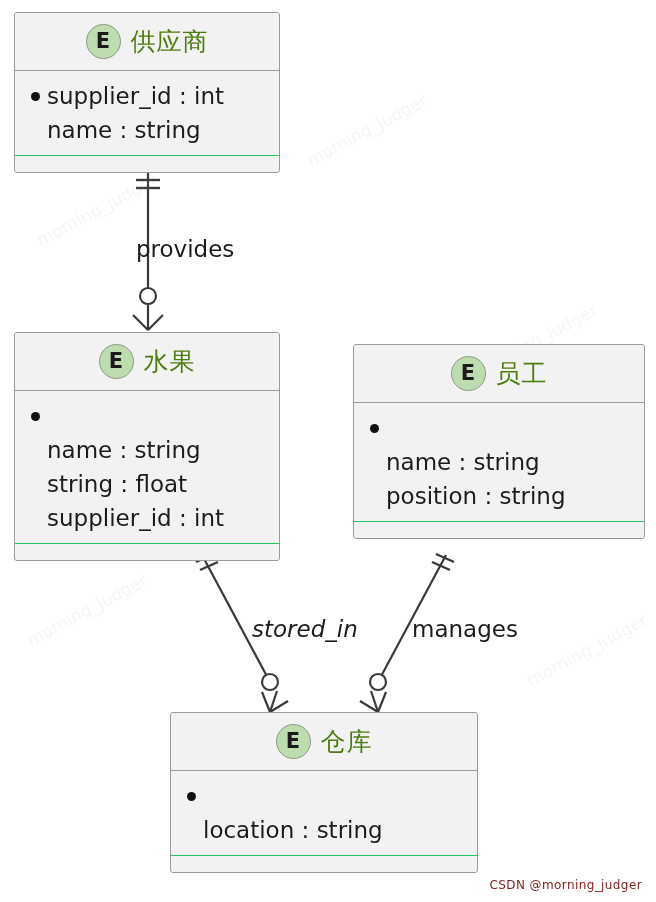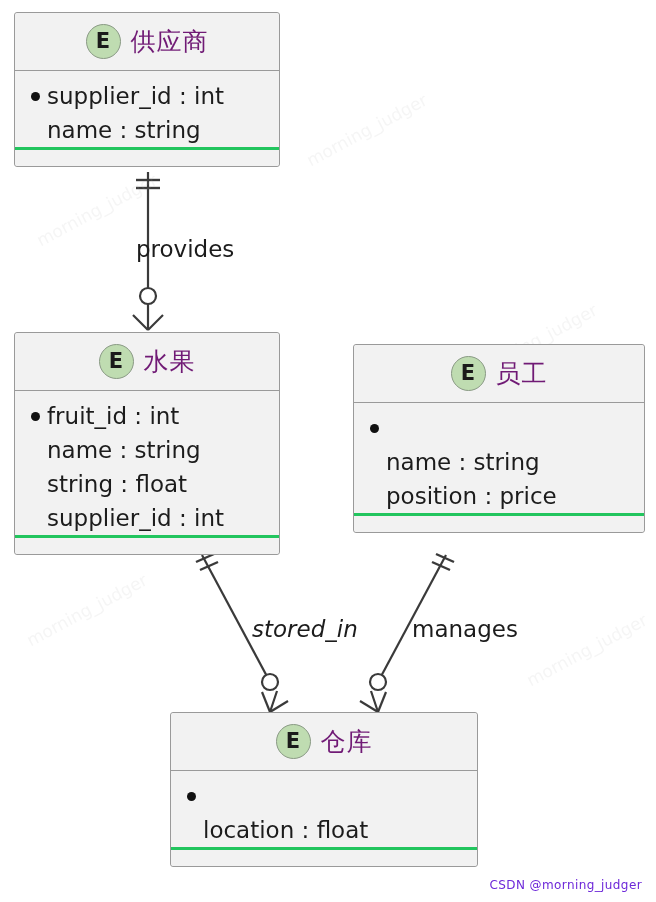--- a/index.html
+++ b/index.html
@@ -50,28 +50,28 @@
     align-items: center;
     justify-content: center;
     font-size: 21px;
     font-weight: bold;
     color: #1a1a1a;
     line-height: 1;
     flex: none;
   }
   .entity-title {
     font-size: 25px;
-    color: #701a75;
+    color: #4d7c0f;
     letter-spacing: 1px;
     white-space: nowrap;
   }
   .entity-body {
     box-sizing: border-box;
-    padding: 8px 12px 0 16px;
-    border-bottom: 3px solid #22c55e;
+    padding: 8px 12px 8px 16px;
+    border-bottom: 1px solid #22c55e;
   }
   .attr-row {
     display: flex;
     align-items: baseline;
     font-size: 23px;
     color: #1c1c1c;
     line-height: 34px;
     white-space: nowrap;
   }
   .attr-bullet {
@@ -100,21 +100,21 @@
     position: absolute;
     font-size: 23px;
     color: #1c1c1c;
     white-space: nowrap;
   }
   .watermark {
     position: absolute;
     right: 14px;
     bottom: 10px;
     font-size: 12px;
-    color: #6d28d9;
+    color: #7f1d1d;
     letter-spacing: 0.4px;
     white-space: nowrap;
   }
   .bg-wm {
     position: absolute;
     color: rgba(180,180,180,0.13);
     font-size: 17px;
     transform: rotate(-28deg);
     white-space: nowrap;
     pointer-events: none;
@@ -184,21 +184,20 @@
 </div>
 
 <div class="entity-box" id="box-fruit" style="left:14px; top:332px; width:266px;">
   <div class="entity-header">
     <div class="e-circle">E</div>
     <div class="entity-title">水果</div>
   </div>
   <div class="entity-body">
     <div class="attr-row">
       <span class="attr-bullet"><span class="dot"></span></span>
-      <span>fruit_id : int</span>
     </div>
     <div class="attr-row">
       <span class="attr-bullet"></span>
       <span>name : string</span>
     </div>
     <div class="attr-row">
       <span class="attr-bullet"></span>
       <span>string : float</span>
     </div>
     <div class="attr-row">
@@ -217,38 +216,38 @@
   <div class="entity-body">
     <div class="attr-row">
       <span class="attr-bullet"><span class="dot"></span></span>
     </div>
     <div class="attr-row">
       <span class="attr-bullet"></span>
       <span>name : string</span>
     </div>
     <div class="attr-row">
       <span class="attr-bullet"></span>
-      <span>position : price</span>
+      <span>position : string</span>
     </div>
   </div>
   <div class="entity-footer"></div>
 </div>
 
 <div class="entity-box" id="box-warehouse" style="left:170px; top:712px; width:308px;">
   <div class="entity-header">
     <div class="e-circle">E</div>
     <div class="entity-title">仓库</div>
   </div>
   <div class="entity-body">
     <div class="attr-row">
       <span class="attr-bullet"><span class="dot"></span></span>
     </div>
     <div class="attr-row">
       <span class="attr-bullet"></span>
-      <span>location : float</span>
+      <span>location : string</span>
     </div>
   </div>
   <div class="entity-footer"></div>
 </div>
 
 <div class="edge-label" style="left:136px; top:236px;">provides</div>
 
 <div class="edge-label" style="left:252px; top:616px;font-style:italic;">stored_in</div>
 
 <div class="edge-label" style="left:412px; top:616px;">manages</div>

